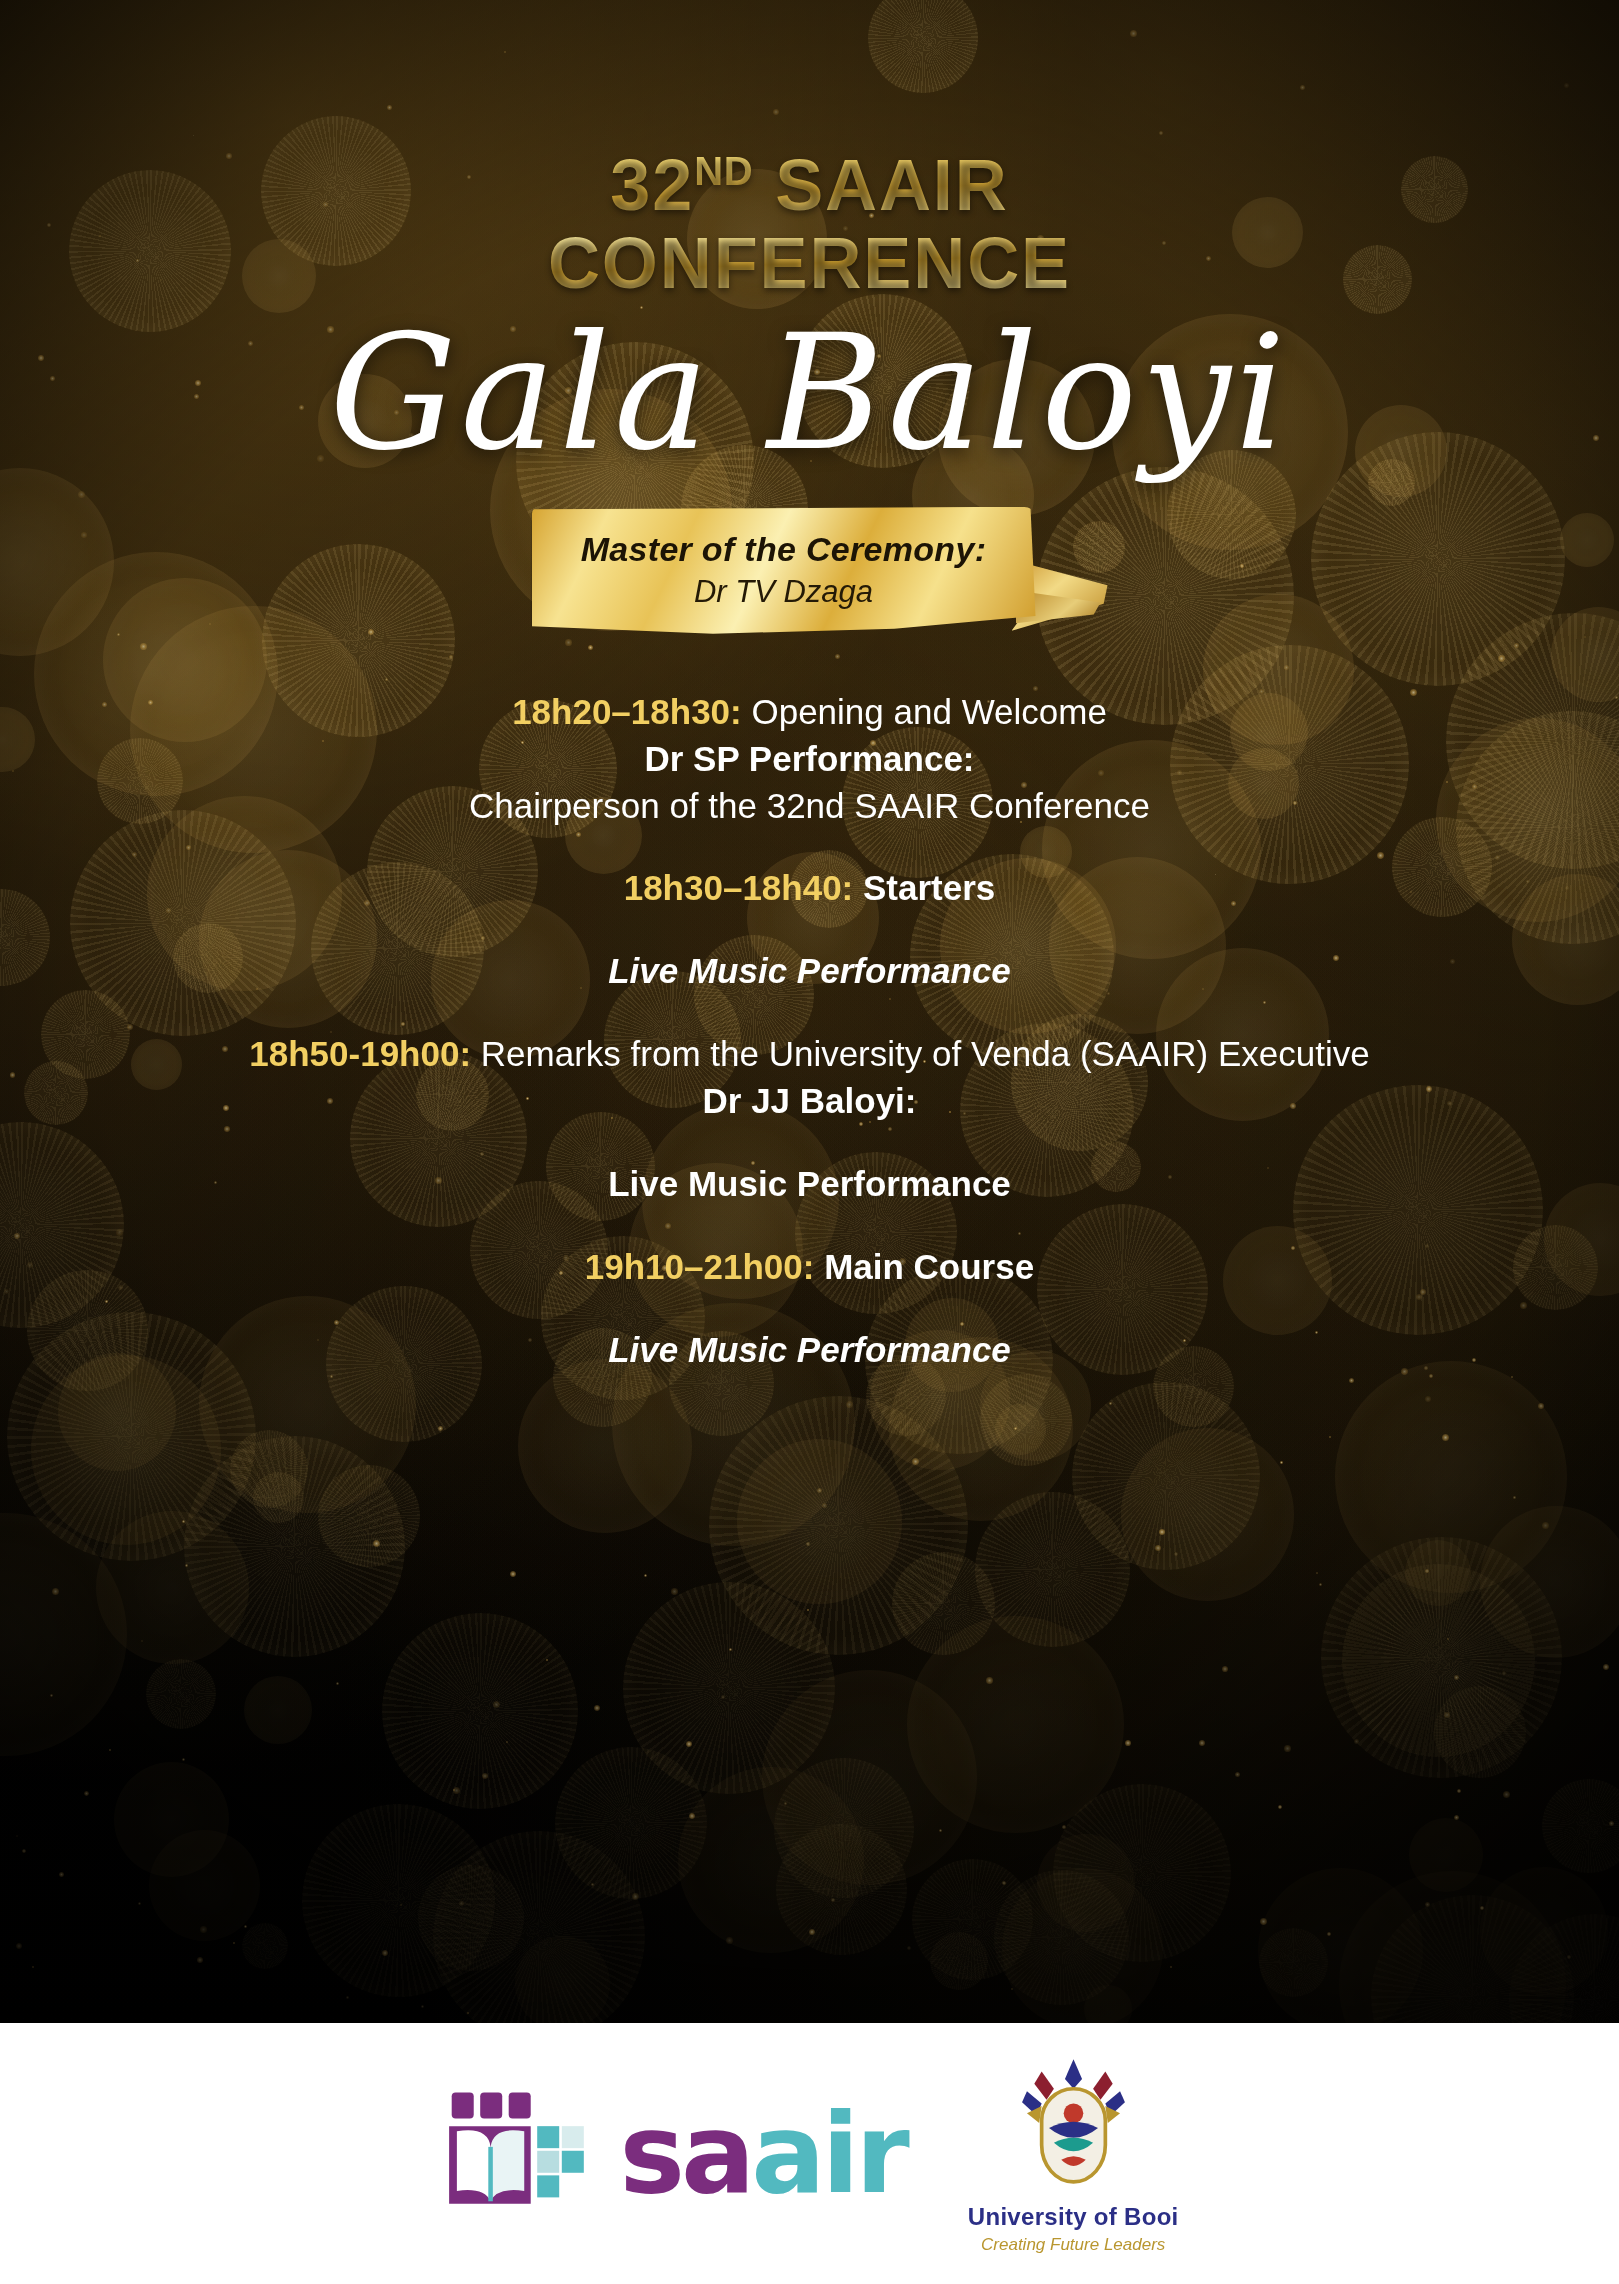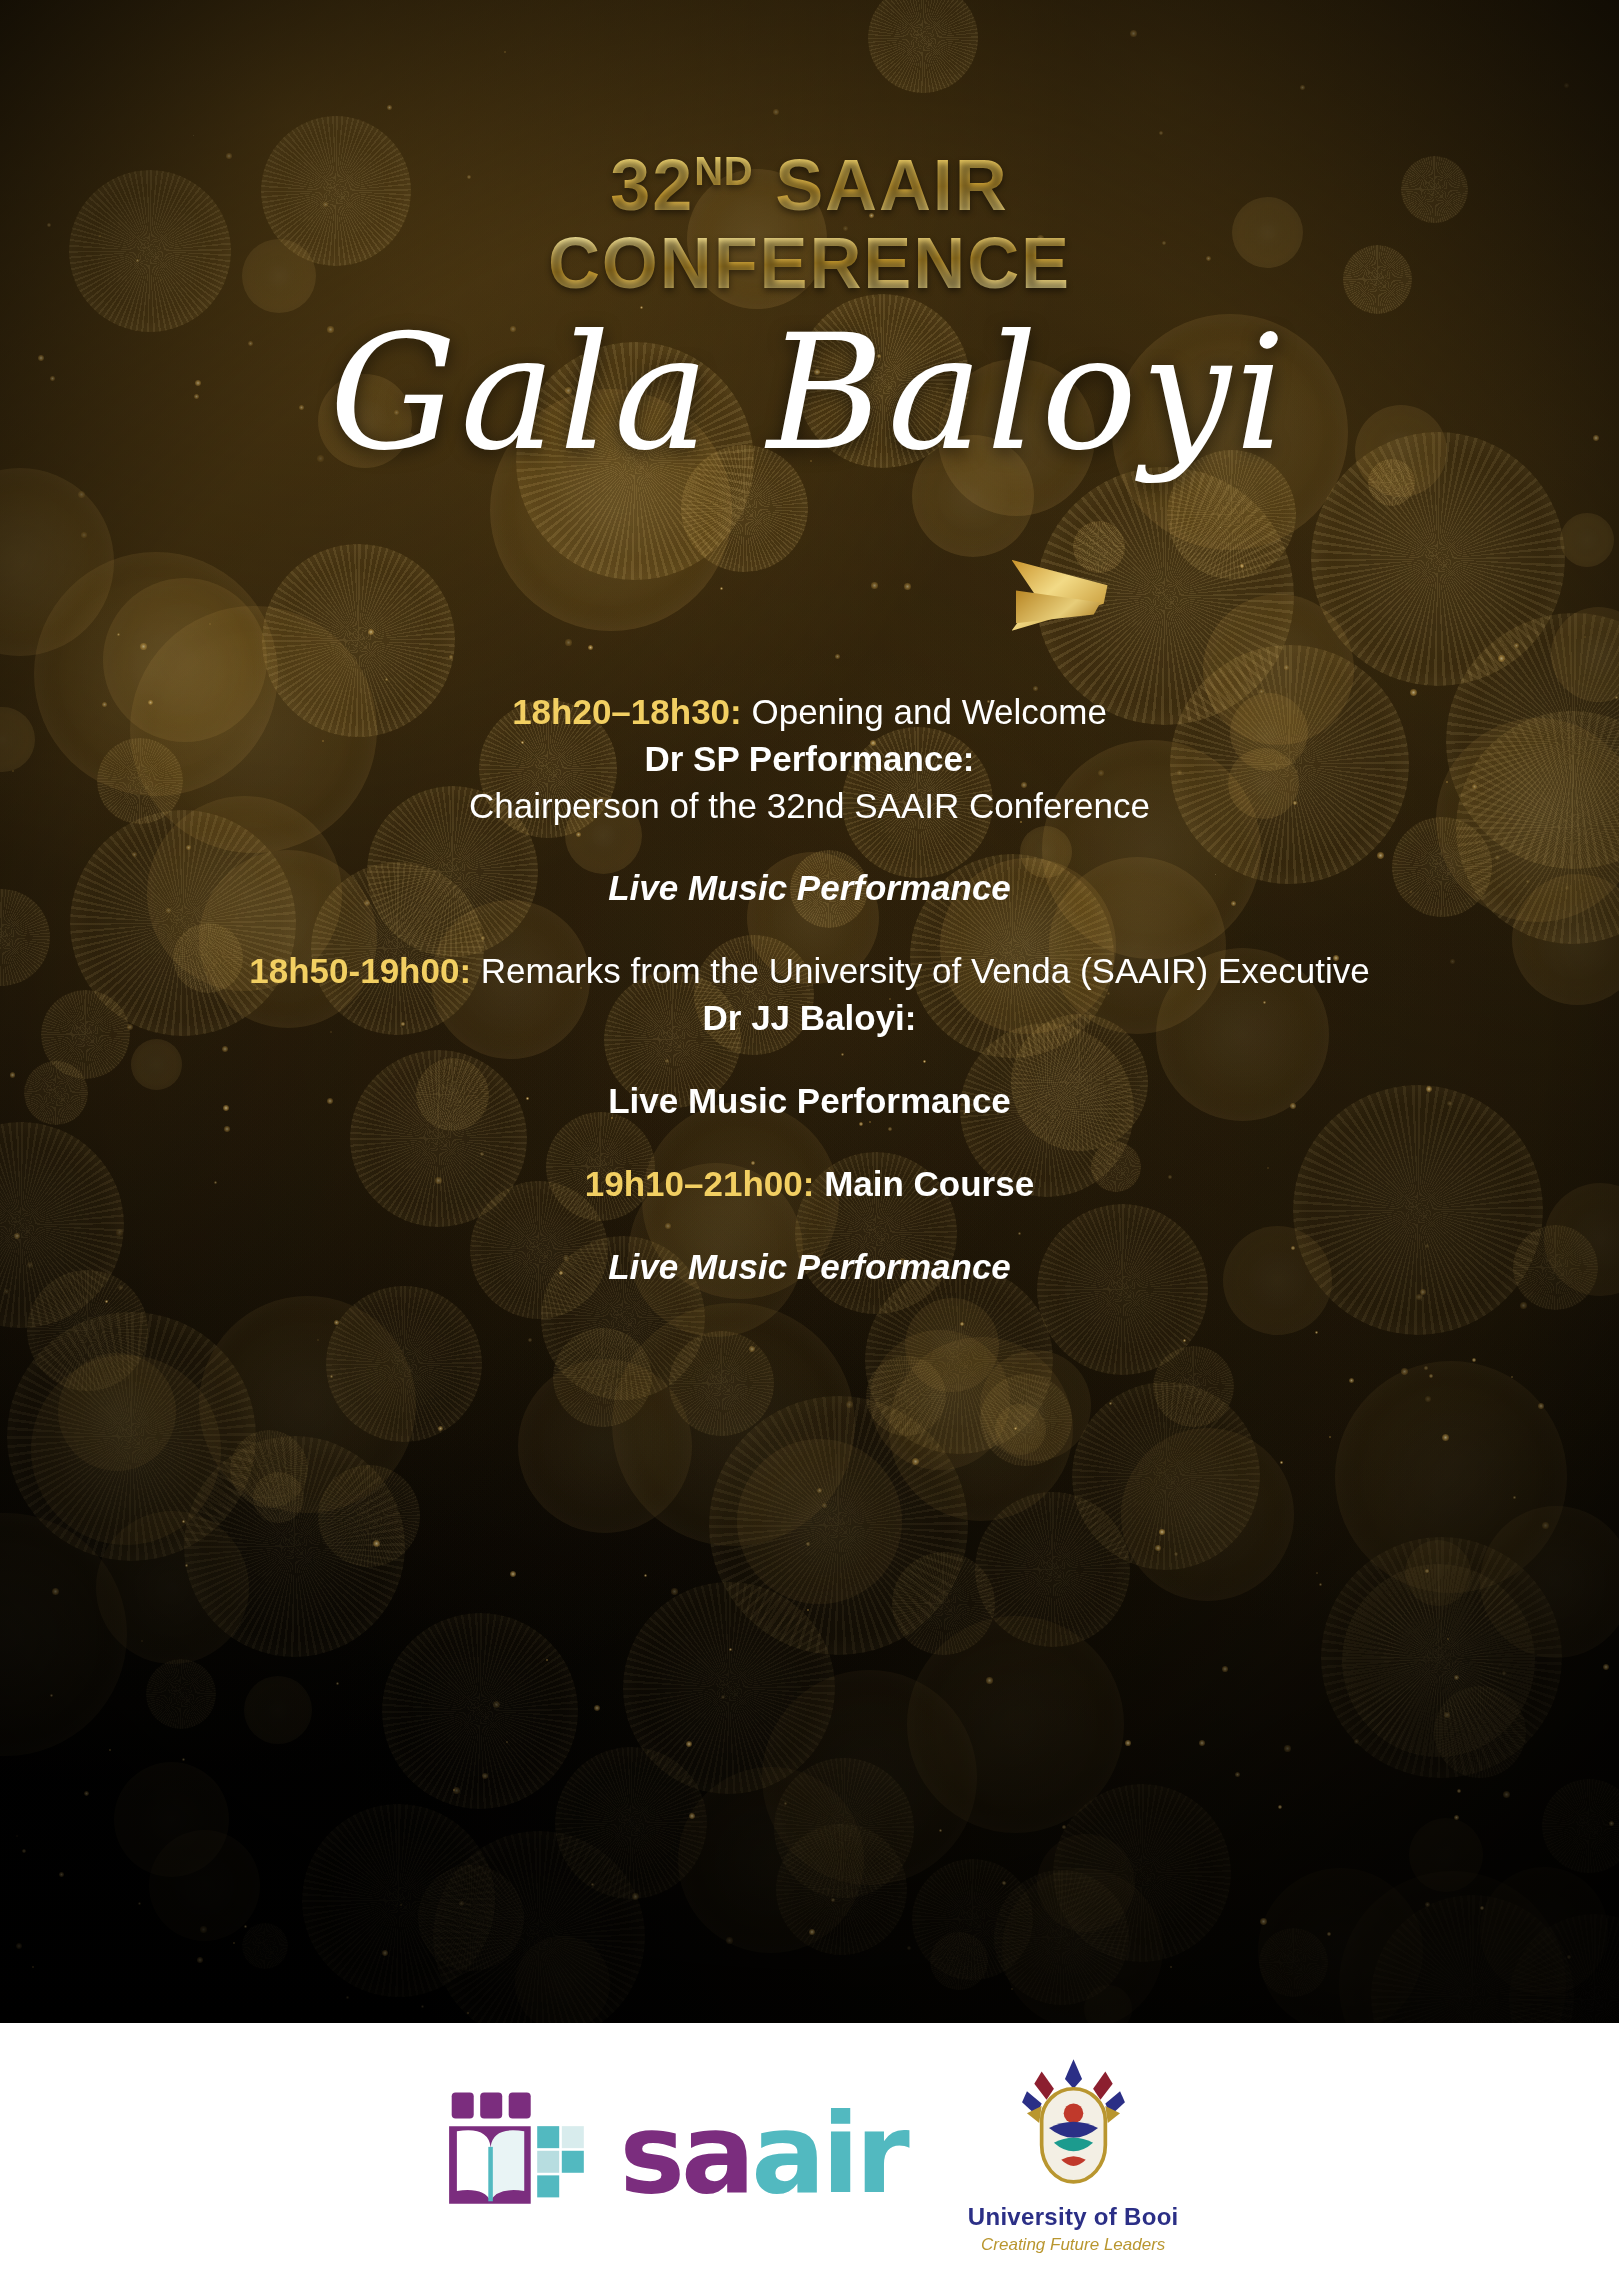--- a/index.html
+++ b/index.html
@@ -661,27 +661,34 @@
       <span>32</span><span class="sup">ND</span>
       <span>SAAIR</span>
       <span class="title-line2">CONFERENCE</span>
     </div>
 
     <div class="script">Gala Baloyi</div>
 
     <div class="ribbon-wrap">
       <div class="ribbon-tail"></div>
       <div class="ribbon-tail2"></div>
+      <div class="ribbon">
+        <div class="mc-role">Master of the Ceremony:</div>
+        <div class="mc-name">Dr TV Dzaga</div>
+      </div>
     </div>
 
     <div class="programme" id="programme">
         <div class="item">
           <div class="line"><span class="time">18h20–18h30:</span> <span class="reg">Opening and Welcome</span></div>
           <div class="line"><span class="bold">Dr SP Performance:</span></div>
           <div class="line"><span class="reg">Chairperson of the 32nd SAAIR Conference</span></div>
+        </div>
+        <div class="item">
+          <div class="line"><span class="time">18h30–18h40:</span> <span class="bold">Starters</span></div>
         </div>
         <div class="item">
           <div class="line"><span class="bold-ital">Live Music Performance</span></div>
         </div>
         <div class="item">
           <div class="line"><span class="time">18h50-19h00:</span> <span class="reg">Remarks from the University of Venda (SAAIR) Executive</span></div>
           <div class="line"><span class="bold">Dr JJ Baloyi:</span></div>
         </div>
         <div class="item">
           <div class="line"><span class="bold">Live Music Performance</span></div>

